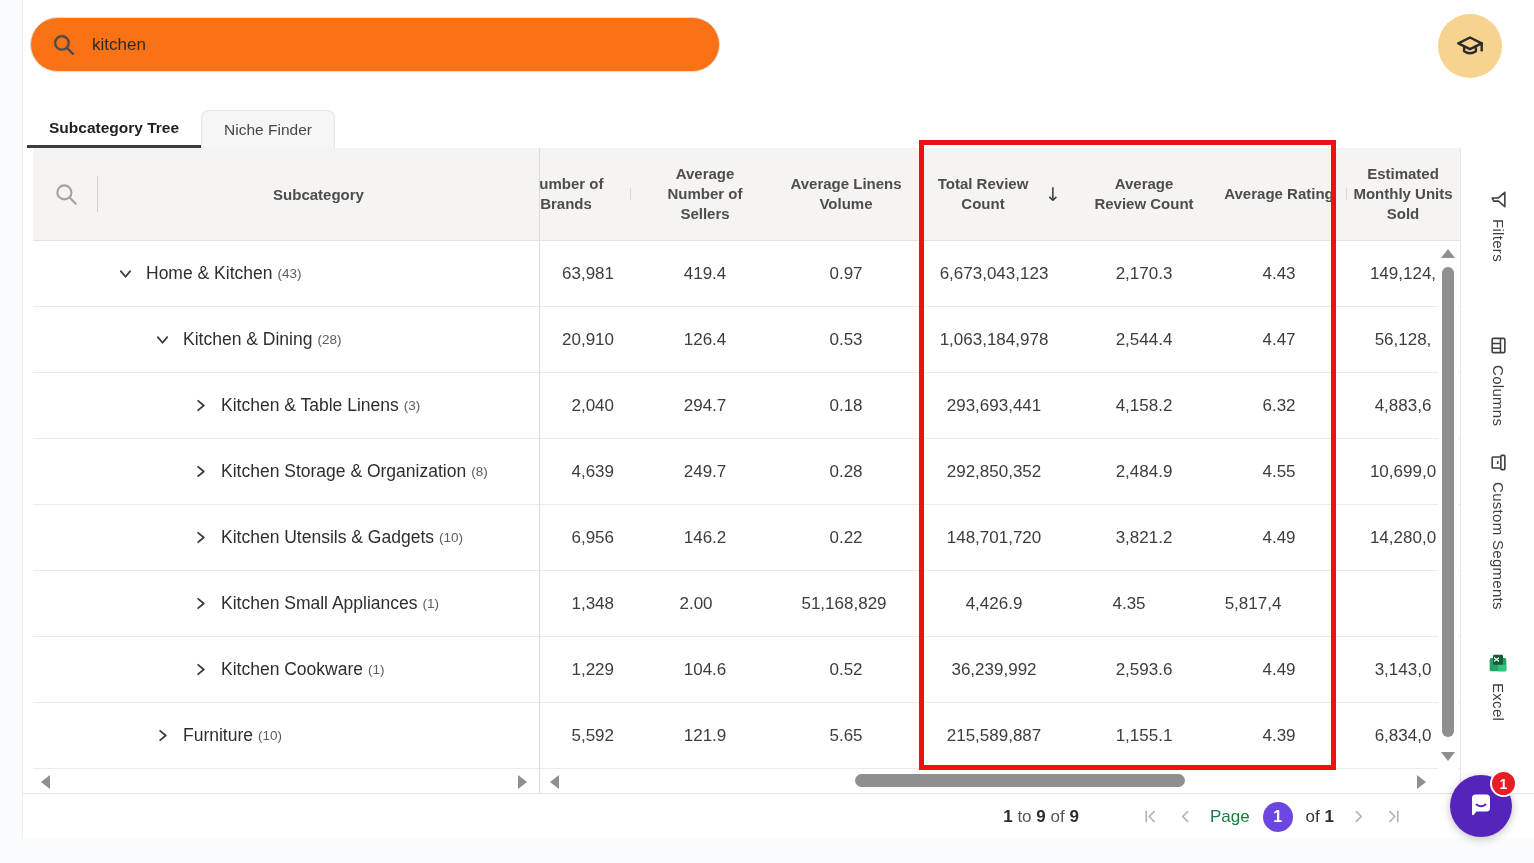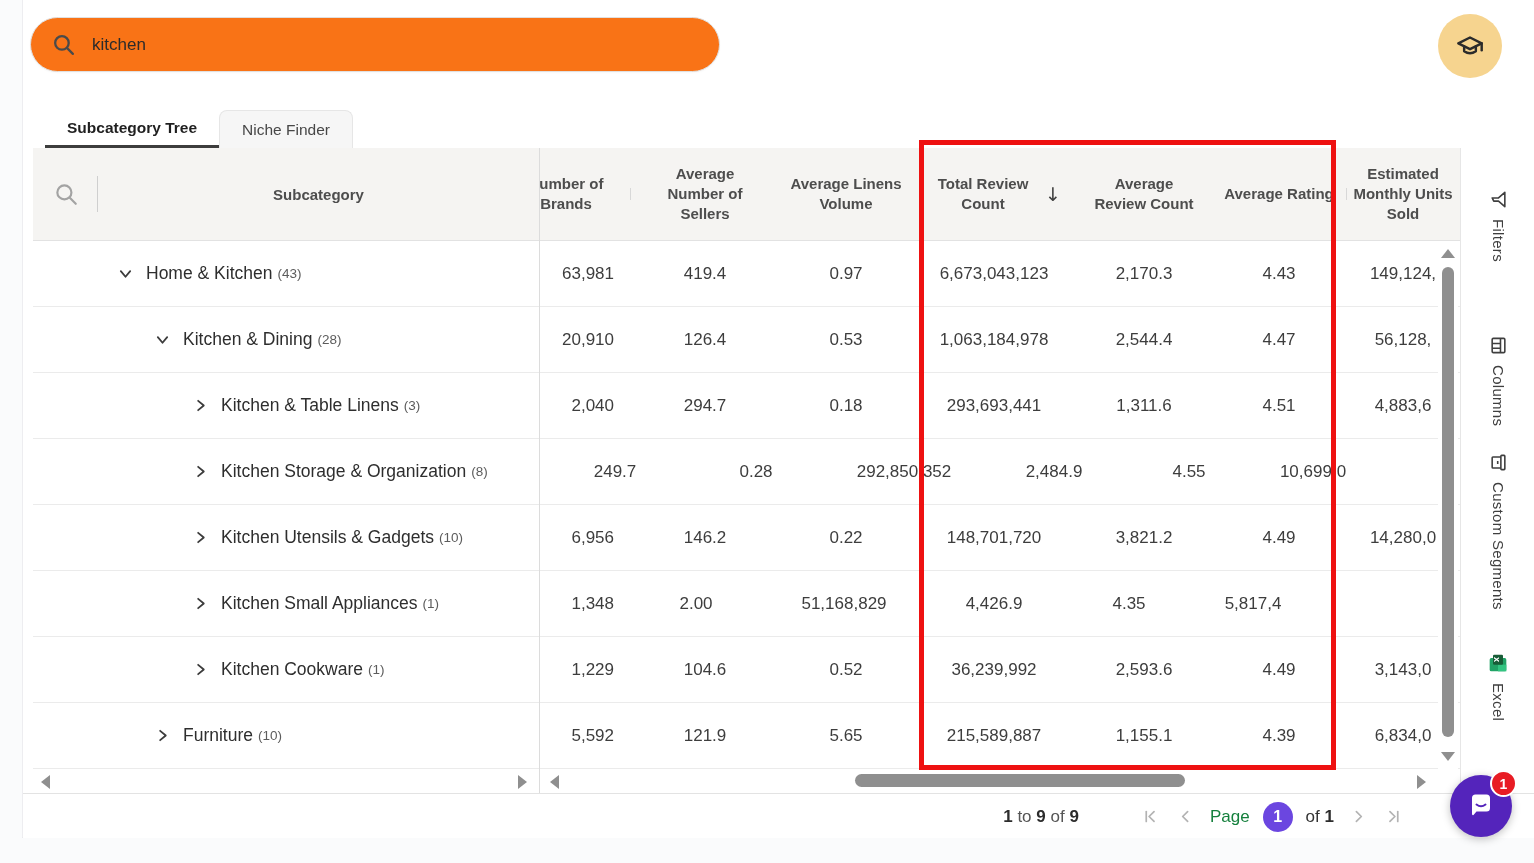--- a/index.html
+++ b/index.html
@@ -9,21 +9,21 @@
   .page-card { position:absolute; left:22px; top:0; width:1512px; height:838px; background:#fff; border-left:1px solid #ededf0; border-bottom:1px solid #e4e4e8; }
 
   
   .search-pill { position:absolute; left:30px; top:17px; width:690px; height:55px; border:1px solid #e0e0e0; border-radius:28px; background:#f97316; display:flex; align-items:center; padding:0 20px; box-shadow:0 1px 2px rgba(0,0,0,.03); }
   .search-pill svg { flex:0 0 auto; }
   .search-pill input { border:none; outline:none; font-size:17px; color:#2b2b2b; margin-left:16px; width:560px; font-family:inherit; background:transparent; }
 
   .avatar { position:absolute; left:1438px; top:14px; width:64px; height:64px; border-radius:50%; background:#f6d48f; display:flex; align-items:center; justify-content:center; cursor:pointer; }
 
   
-  .tabs { position:absolute; left:45px; top:110px; height:38px; display:flex;align-items:center; }
+  .tabs { position:absolute; left:27px; top:110px; height:38px; display:flex;align-items:center; }
   .tab { height:38px; display:flex; align-items:center; justify-content:center; font-size:15.5px; padding:0 22px; cursor:pointer; }
   .tab.active { background:#fff; font-weight:700; color:#1f1f1f; border-bottom:3px solid #3d3d3d; }
   .tab.inactive { background:#f6f6f6; color:#474747; border:1px solid #e6e6e6; border-bottom:none; border-radius:8px 8px 0 0; }
 
   
   .left-pane  { position:absolute; left:33px;  top:148px; width:507px; height:645px; border-right:1px solid #dcdcdc; background:#fff; }
   .right-pane { position:absolute; left:540px; top:148px; width:920px; height:645px; background:#fff; }
 
   .pane-header { height:93px; background:#f5f4f2; border-bottom:1px solid #e2e2e2; display:flex; align-items:center; }
   .left-pane .pane-header { padding-left:20px; }
@@ -242,25 +242,26 @@
         <div class="cell c3" style="width: 164px;">1,063,184,978</div>
         <div class="cell c4" style="width: 136px;">2,544.4</div>
         <div class="cell c5" style="width: 134px;">4.47</div>
         <div class="cell c6" style="width: 114px;">56,128,</div>
       </div>
       <div class="data-row">
         <div class="cell c0" style="width: 90px;">2,040</div>
         <div class="cell c1" style="width: 150px;">294.7</div>
         <div class="cell c2" style="width: 132px;">0.18</div>
         <div class="cell c3" style="width: 164px;">293,693,441</div>
-        <div class="cell c4" style="width: 136px;">1,311.6</div>
-        <div class="cell c5" style="width: 134px;">4.51</div>
+        <div class="cell c4" style="width: 136px;">4,158.2</div>
+        <div class="cell c5" style="width: 134px;">6.32</div>
         <div class="cell c6" style="width: 114px;">4,883,6</div>
       </div>
       <div class="data-row">
+        <div class="cell c0" style="width: 90px;">4,639</div>
         <div class="cell c1" style="width: 150px;">249.7</div>
         <div class="cell c2" style="width: 132px;">0.28</div>
         <div class="cell c3" style="width: 164px;">292,850,352</div>
         <div class="cell c4" style="width: 136px;">2,484.9</div>
         <div class="cell c5" style="width: 134px;">4.55</div>
         <div class="cell c6" style="width: 114px;">10,699,0</div>
       </div>
       <div class="data-row">
         <div class="cell c0" style="width: 90px;">6,956</div>
         <div class="cell c1" style="width: 150px;">146.2</div>

